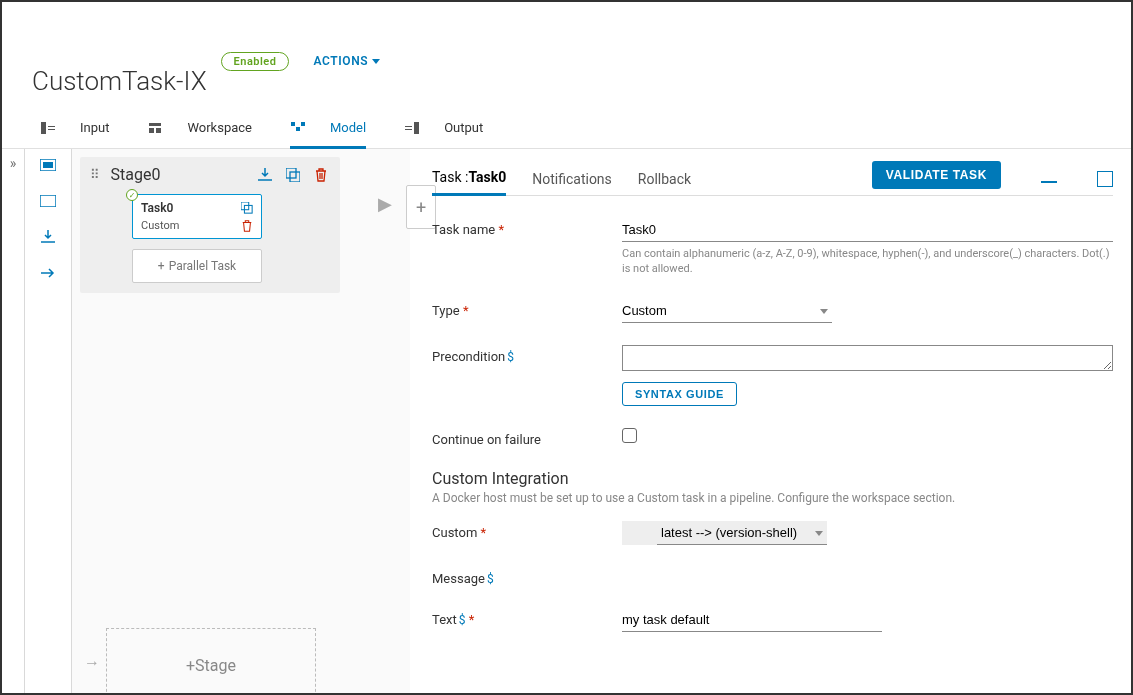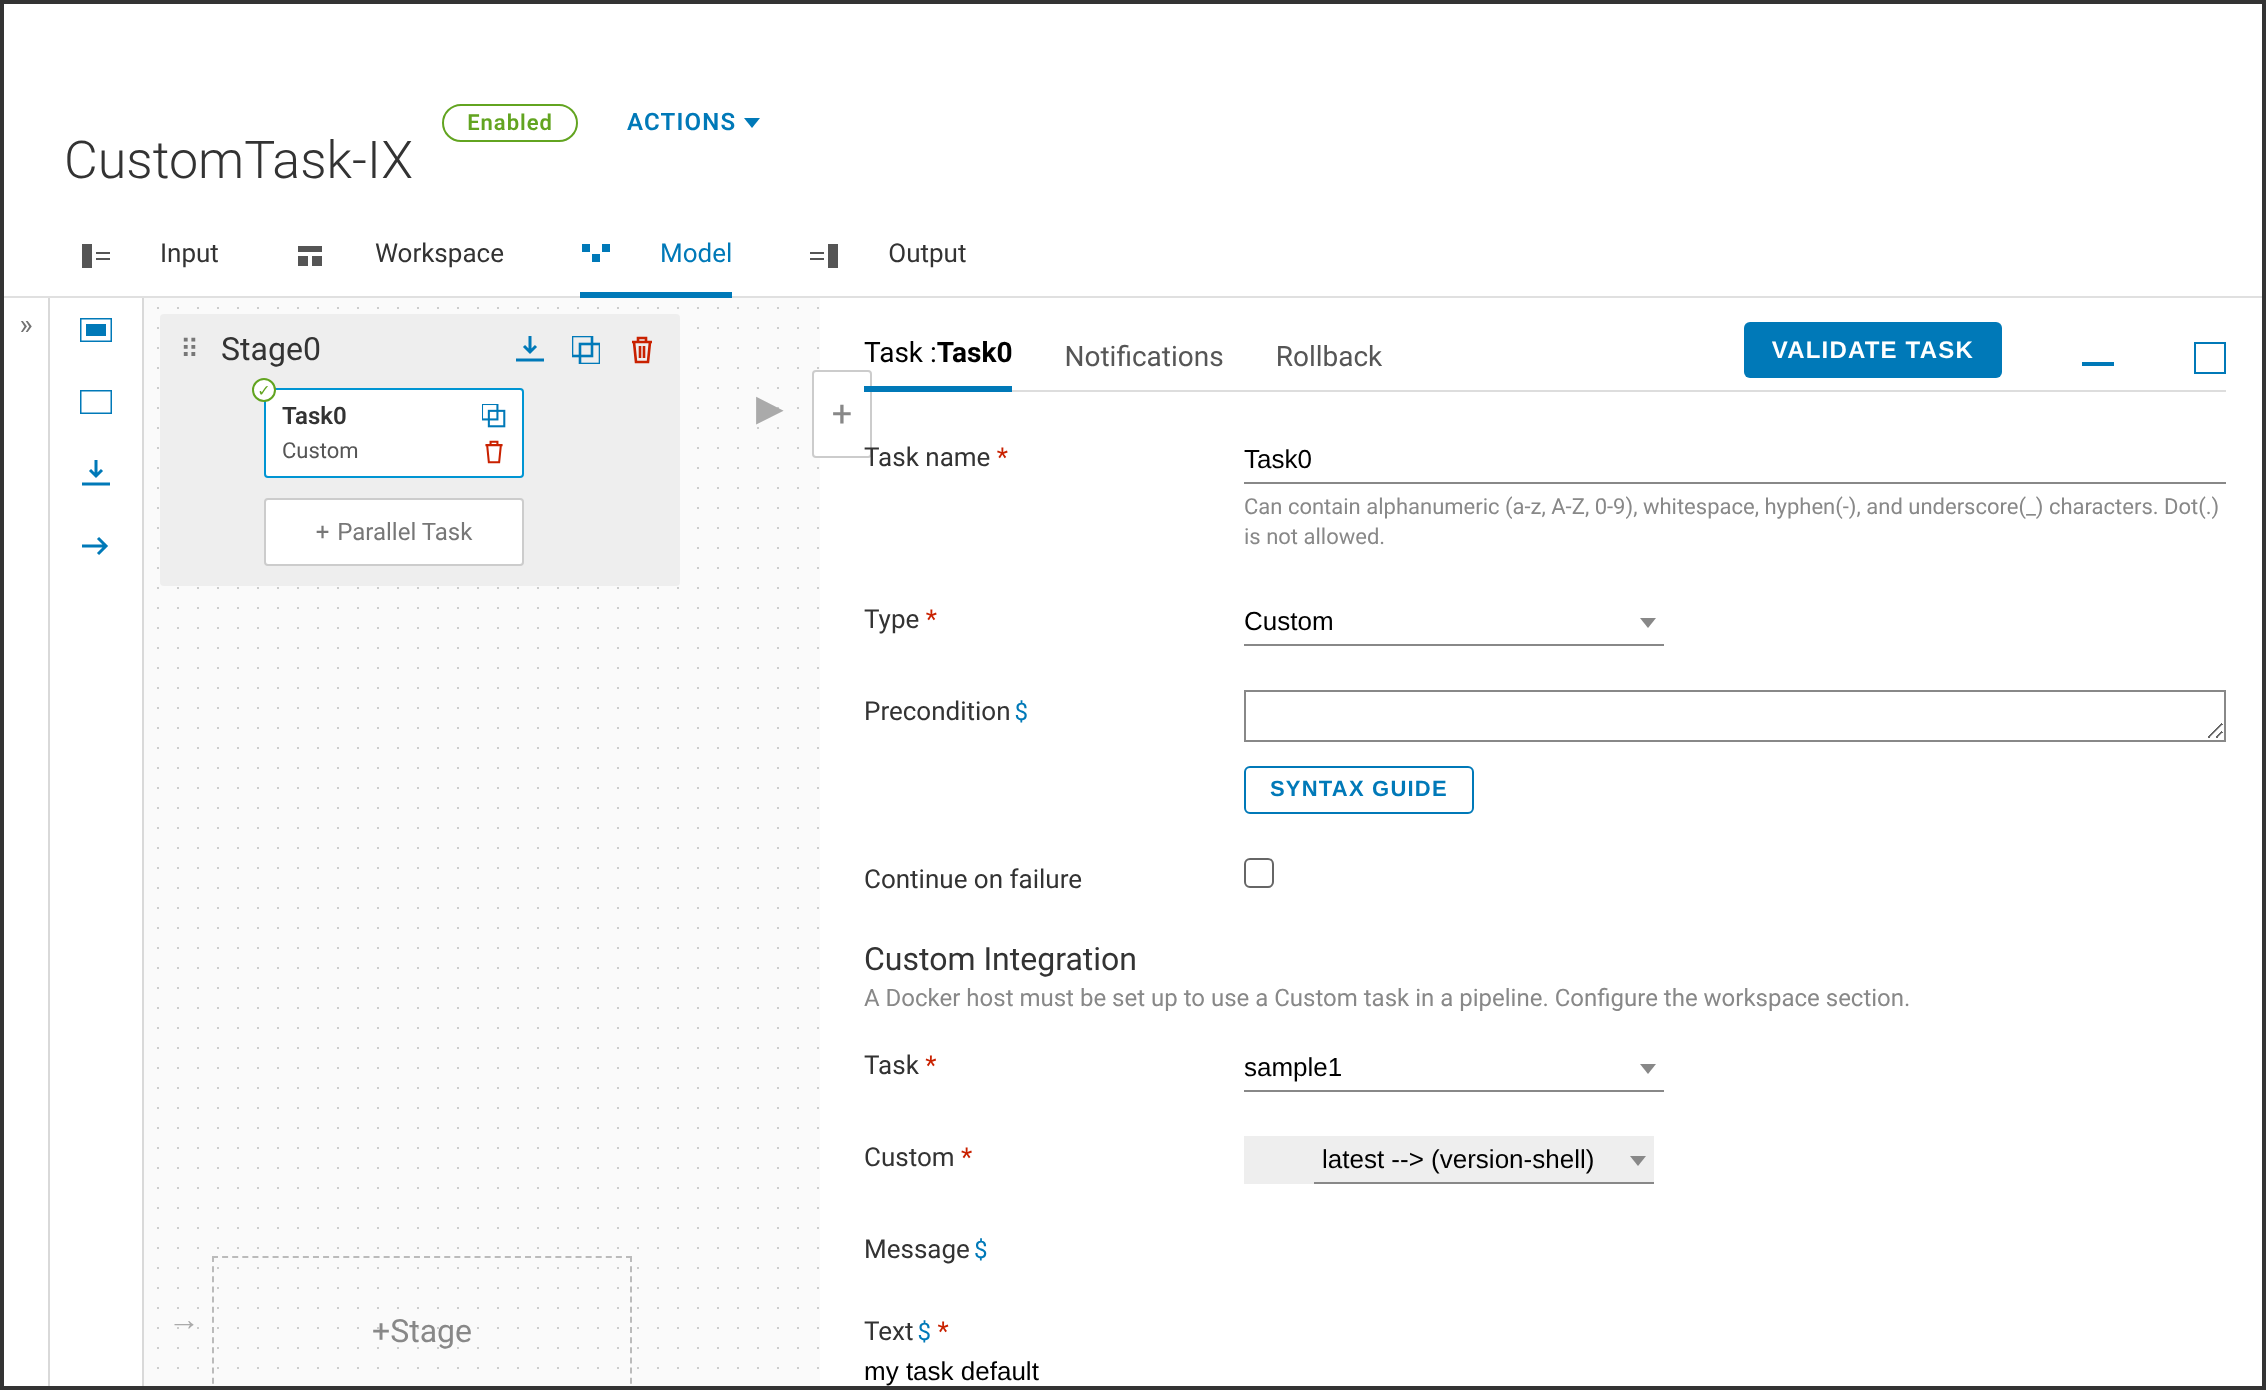--- a/index.html
+++ b/index.html
@@ -264,36 +264,32 @@
       <div class="frow">
         <div class="flabel"><span>Continue on failure</span></div>
         <div class="fval">
             <div class="chk"></div>
           </div>
       </div>
 
       <div class="section-h">Custom Integration</div>
       <div class="section-sub">A Docker host must be set up to use a Custom task in a pipeline. Configure the workspace section.</div>
 
-      <div class="frow">
-        <div class="flabel"><span>Task</span> <span class="req">*</span></div>
-        <div class="fval"><span class="selwrap"><input class="uinput narrow" readonly="" value="sample1" style=""></span></div>
-      </div>
 
       <div class="frow">
         <div class="flabel"><span>Custom</span> <span class="req">*</span></div>
         <div class="fval"><span class="selwrap" style="background:#eee;"><input class="uinput" style="width: 170px; background: rgb(238, 238, 238); padding-left: 4px; margin-left: 35px;" readonly="" value="latest --&gt; (version-shell)"></span></div>
       </div>
 
       <div class="frow">
         <div class="flabel"><span>Message</span><span class="dlr">$</span></div>
         <div class="fval"></div>
       </div>
 
-      <div class="frow" style="margin-bottom:0;flex-direction:column;">
+      <div class="frow" style="margin-bottom:0;">
         <div class="flabel"><span>Text</span><span class="dlr">$</span> <span class="req">*</span></div>
         <div class="fval"><input class="uinput" style="width: 260px;" value="my task default"></div>
       </div>
     </div>
 
     <div class="dropdown">
       <div class="opt">--Select Version--</div>
 
     </div>
 

